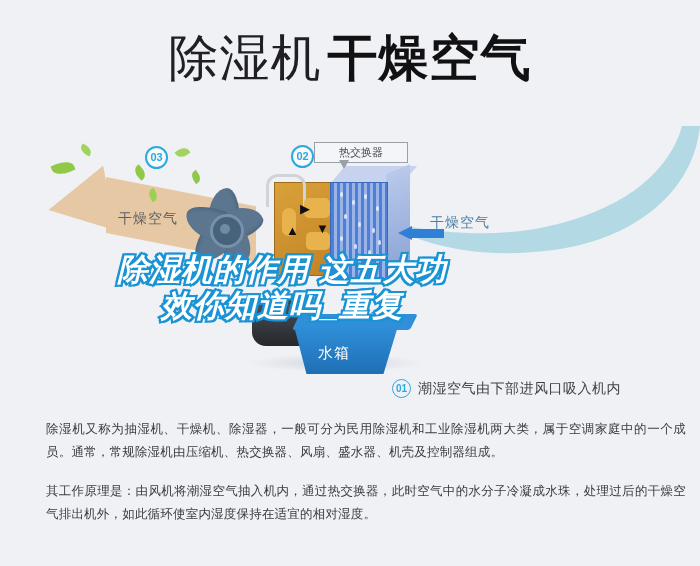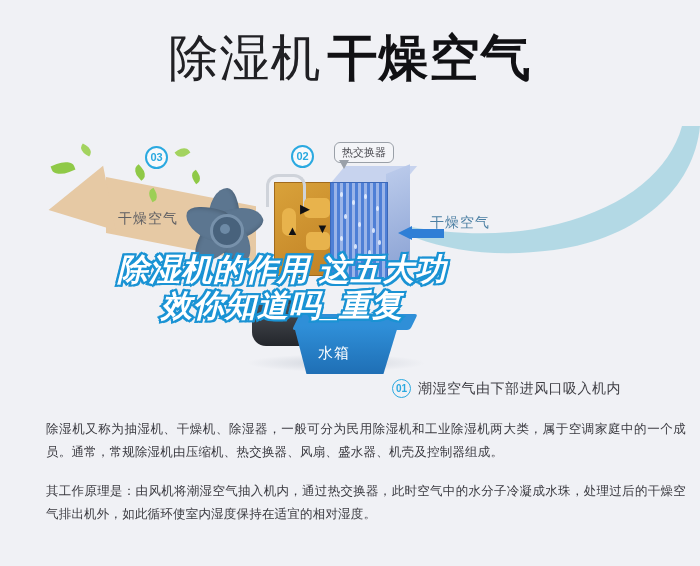--- a/index.html
+++ b/index.html
@@ -126,28 +126,27 @@
   }
   .badge-03d { left: 145px; top: 28px; }
   .badge-02d { left: 291px; top: 27px; }
   .badge-01d { left: 381px; top: 66px; }
 
   
   .callout {
     position: absolute;
     left: 314px;
     top: 24px;
-    padding: 2px 7px;
+    padding: 2px 24px;
     border: 1px solid #9aa0a8;
-    border-radius: 6px;
+    border-radius: 0;
     background: #f4f5f8;
     font-size: 11px;
     color: #4a4a50;
     white-space: nowrap;
-    margin-left: 20px;
   }
   .callout-tail {
     position: absolute;
     left: 339px;
     top: 42px;
     width: 0; height: 0;
     border-left: 5px solid transparent;
     border-right: 5px solid transparent;
     border-top: 9px solid #9aa0a8;
   }

